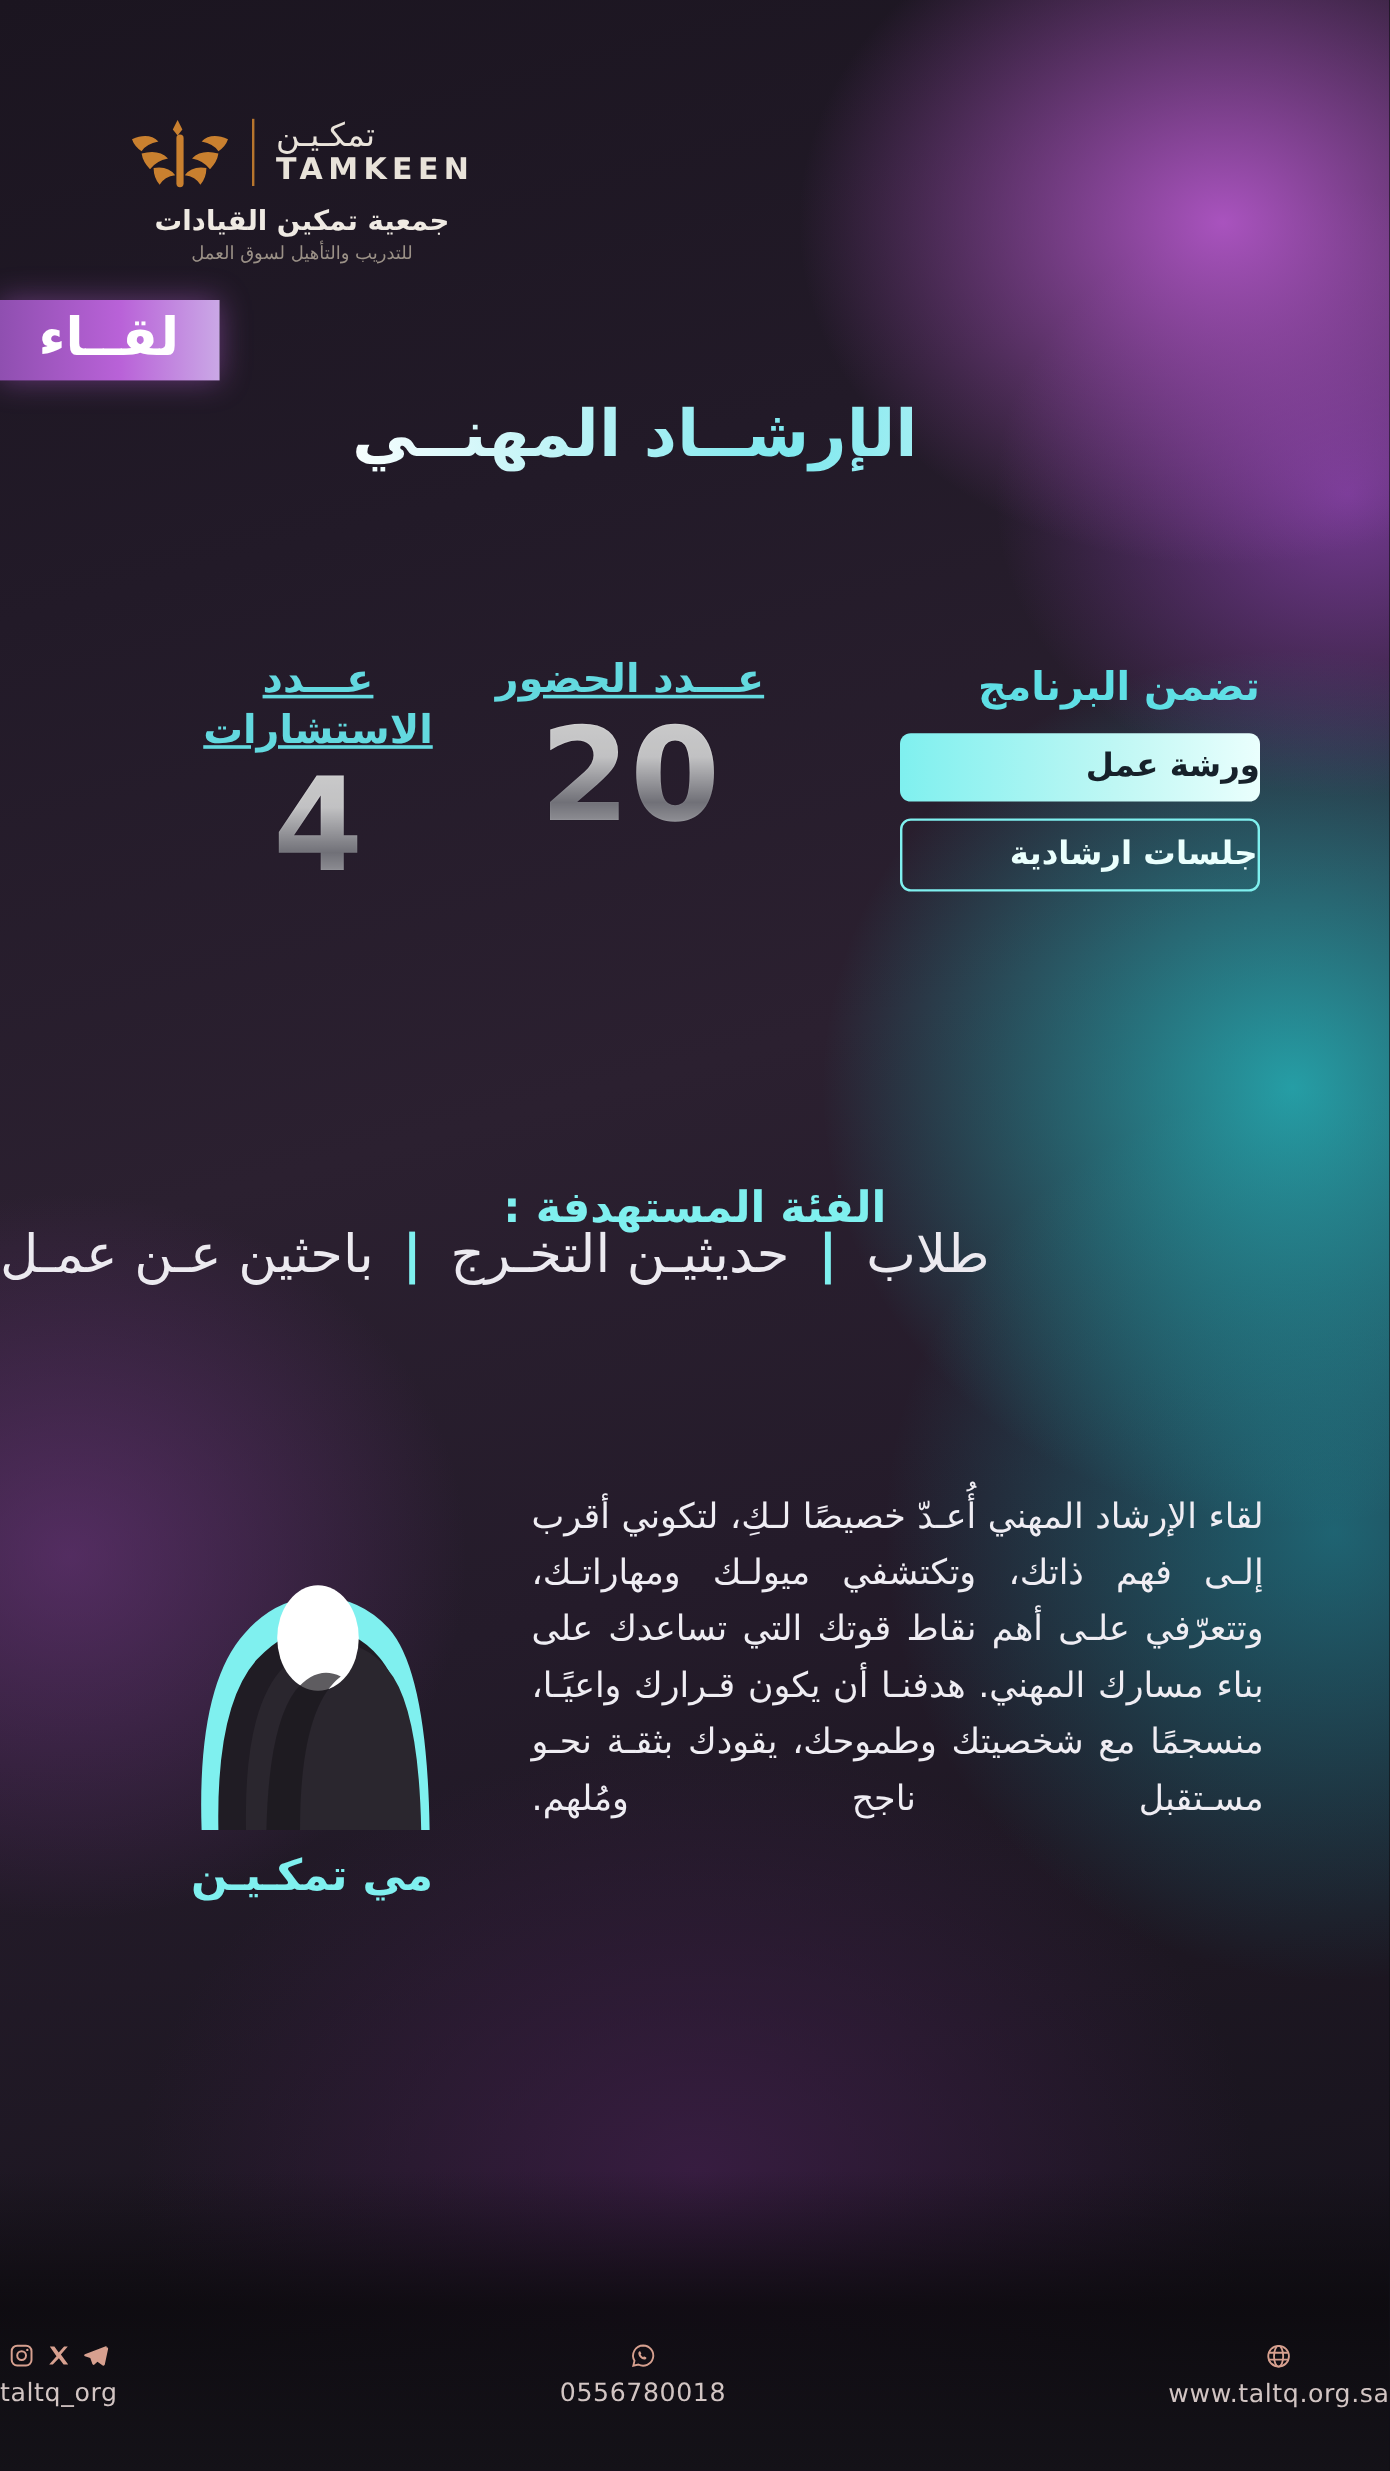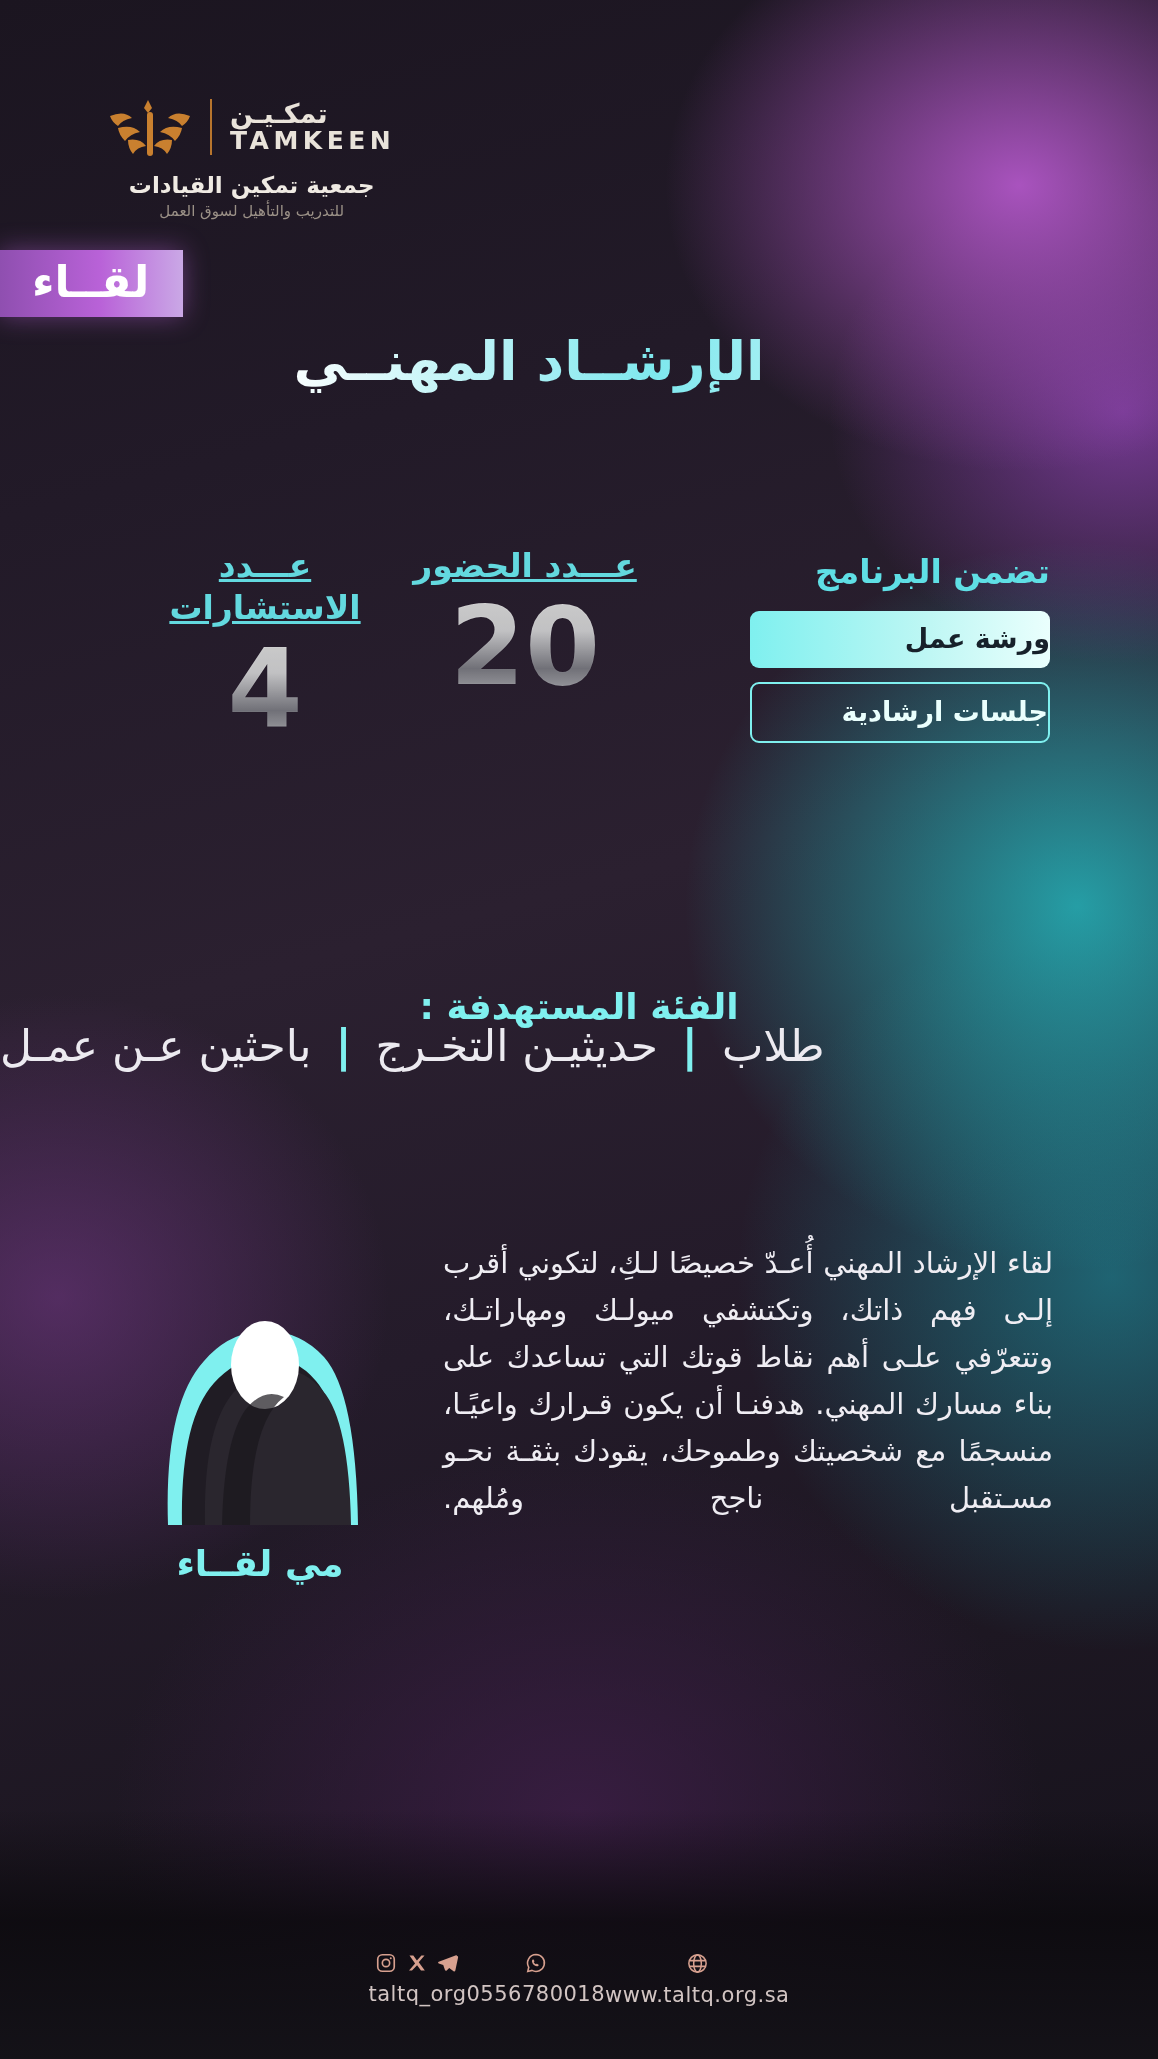--- a/index.html
+++ b/index.html
@@ -28,21 +28,21 @@
     background:linear-gradient(to bottom, rgba(10,8,12,0) 0%, rgba(12,10,14,0.85) 45%, #141218 100%);
     pointer-events:none;
   }
 
   
   .logo-wrap{ position:absolute; top:96px; right:auto; left:108px; display:flex; flex-direction:column; align-items:center; }
   .logo-top{ display:flex; align-items:center; gap:18px; direction:ltr; }
   .logo-mark{ width:84px; height:62px; }
   .logo-sep{ width:2px; height:56px; background:#c9802f; opacity:.9; }
   .logo-words{ display:flex; flex-direction:column; align-items:flex-start; line-height:1.05; }
-  .logo-ar{ color:#e9e3da; font-size:27px; letter-spacing:4px; font-weight:700; }
+  .logo-ar{ color:#e9e3da; font-size:27px; letter-spacing:4px; font-weight:400; }
   .logo-en{ color:#e9e3da; font-size:25px; letter-spacing:4.5px; font-weight:700; }
   .logo-sub1{ margin-top:14px; color:#efeae3; font-size:23px; font-weight:700; letter-spacing:.5px;}
   .logo-sub2{ margin-top:4px; color:#9b9187; font-size:15px; letter-spacing:2px; }
 
   
   .liqa-wrap{ position:absolute; top:250px; left:0; right:128px; display:flex; justify-content:flex-end; }
   .liqa{
     display:inline-block;
     background:linear-gradient(90deg, #8f4fb0 0%, #b962d8 55%, #caa8e6 100%);
     color:#ffffff; font-size:44px; font-weight:700;
@@ -91,21 +91,21 @@
     text-align-last:justify;
   }
 
   
   .speaker{ position:absolute; top:1225px; left:110px; width:300px; text-align:center; }
   .speaker-name{ margin-top:14px; color:#7ff0ef; font-size:36px; font-weight:700; }
 
   
   .footer{
     position:absolute; bottom:52px; left:0; right:0;
-    display:flex; justify-content:center; align-items:flex-start; 
+    display:flex; justify-content:space-between; align-items:flex-start; 
     direction:ltr; z-index:5;
   }
   .f-item{ display:flex; flex-direction:column; align-items:center; gap:8px; color:#cfc2c0; font-size:21px; letter-spacing:.5px; }
   .f-icons{ display:flex; gap:10px; align-items:center; color:#d7a08f; }
   .f-icons svg{ display:block; }
   .f-text{ color:#d2c5c3; }
 </style>
 </head>
 <body>
 
@@ -173,21 +173,21 @@
   <div class="speaker">
     <span>
       <svg viewBox="0 0 300 300" width="300" height="300" aria-hidden="true">
         <path d="M58 300 q-4-120 36-164 q26-30 62-30 q34 0 58 26 q32 36 34 168 z" fill="#7ff0ef"></path>
         <path d="M72 300 q-2-104 32-142 q24-26 52-26 q30 0 50 24 q28 32 30 144 z" fill="#201c24"></path>
         <path d="M95 300 q-2-96 28-132 q22-24 46-24 q26 0 44 22 q26 30 28 134 z" fill="#2a262e"></path>
         <ellipse cx="155" cy="140" rx="34" ry="44" fill="#ffffff"></ellipse>
         <path d="M112 300 q2-86 24-116 q18-22 38-12 q-34 26 -34 128 z" fill="#1a171d" opacity=".7"></path>
       </svg>
     </span>
-    <div class="speaker-name">مي لقــاء</div>
+    <div class="speaker-name">مي تمكـيـن</div>
   </div>
 
   <div class="footer">
     <div class="f-item">
       <span class="f-icons">
         <span>
           <svg width="22" height="22" viewBox="0 0 24 24" fill="none" stroke="#d7a08f" stroke-width="1.8">
             <rect x="3" y="3" width="18" height="18" rx="5"></rect>
               <circle cx="12" cy="12" r="4"></circle>
               <circle cx="17.2" cy="6.8" r="1.1" fill="#d7a08f" stroke="none"></circle>

